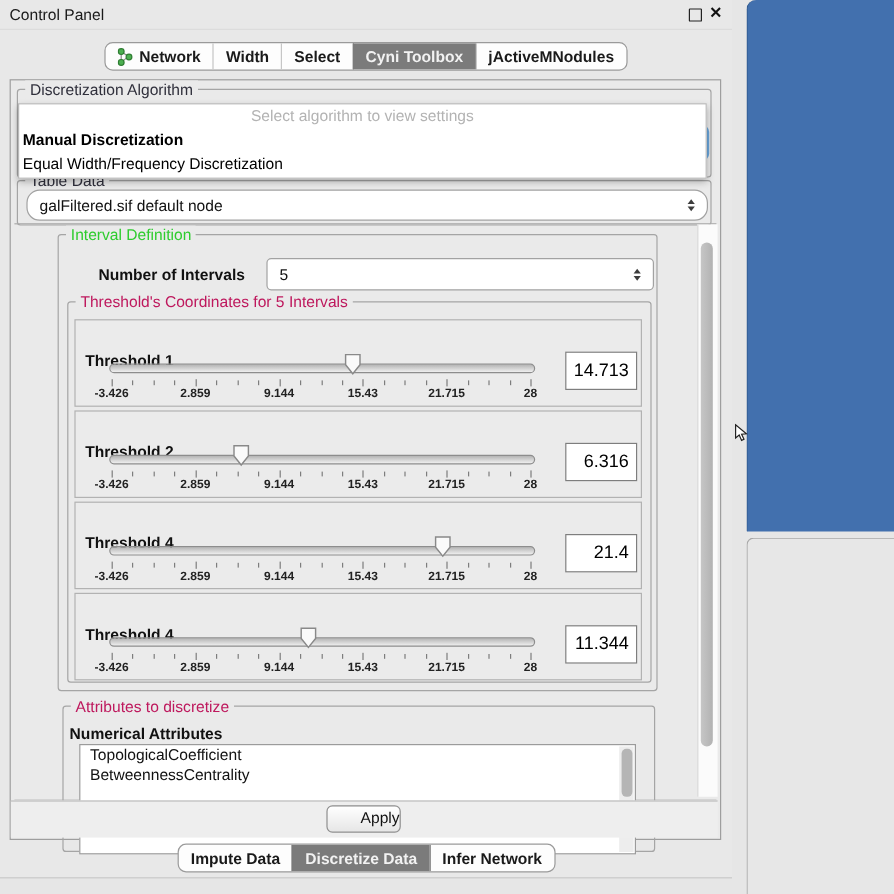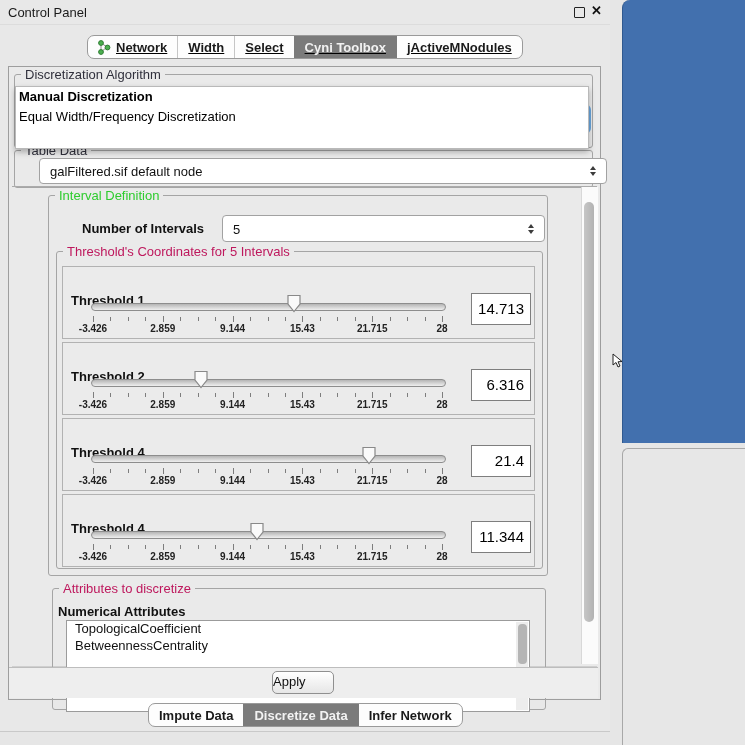--- a/index.html
+++ b/index.html
@@ -14,21 +14,21 @@
   #float-btn{left:574px;top:7px;width:9px;height:9px;border:1.5px solid #222;border-radius:1px;}
   #close-btn{left:591px;top:3px;font-size:13px;font-weight:bold;color:#111;}
 
   
   .pill{display:flex;border:1px solid #9a9a9a;border-radius:7px;background:#fdfdfd;overflow:hidden;height:22px;}
   .tab{display:flex;align-items:center;padding:0 10px;font-size:13px;font-weight:bold;color:#1a1a1a;white-space:nowrap;}
   .tab + .tab{border-left:1px solid #c6c6c6;}
   .tab.sel{background:#7b7b7b;color:#f2f2f2;border-left:1px solid #7b7b7b;}
   .tab.sel + .tab{border-left:1px solid #7b7b7b;}
   .tab svg{margin-right:5px;}
-  #top-tabs{left:87px;top:35px;text-decoration:underline;}
+  #top-tabs{left:87px;top:35px;}
   #bottom-tabs{left:148px;top:703px;}
 
   
   #main-panel{left:8px;top:66px;width:591px;height:632px;border:1px solid #9e9e9e;background:#eaeaea;}
 
   .group{border:1px solid #a5a5a5;border-radius:3px;}
   .group-label{position:absolute;top:-8px;left:6px;background:#eaeaea;padding:0 4px;font-size:13px;line-height:15px;}
   .lbl-dark{color:#30303c;}
   .lbl-green{color:#2ecc2e;}
   .lbl-blue{color:#be185d;}
@@ -40,21 +40,21 @@
   .popup-row.placeholder{color:#b3b3b3;text-align:center;padding-left:0;}
   .popup-row.bold{font-weight:bold;}
 
   #tabledata-group{left:14px;top:150px;width:577px;height:36px;}
   .combo{background:#fff;border:1px solid #a2a2a2;border-radius:4px;font-size:13px;color:#111;}
   .combo .val{position:absolute;left:10px;top:50%;transform:translateY(-50%);white-space:nowrap;}
   .stepper{position:absolute;right:9px;top:50%;width:7px;height:10px;transform:translateY(-50%);}
   .stepper:before,.stepper:after{content:"";position:absolute;left:0;border-left:3.5px solid transparent;border-right:3.5px solid transparent;}
   .stepper:before{top:0;border-bottom:4px solid #3c3c3c;}
   .stepper:after{bottom:0;border-top:4px solid #3c3c3c;}
-  #tabledata-combo{left:39px;top:158px;width:566px;height:24px;}
+  #tabledata-combo{left:22px;top:158px;width:566px;height:24px;border-radius:11px;}
 
   
   #scrollpane{left:12px;top:186px;width:585px;height:479px;border-top:1px solid #ababab;border-bottom:1px solid #cfcfcf;overflow:hidden;}
   #vscroll-track{left:581px;top:187px;width:16px;height:477px;background:#fbfbfb;border-left:1px solid #d8d8d8;}
   #vscroll-thumb{left:584px;top:202px;width:10px;height:420px;background:linear-gradient(90deg,#c6c6c6,#b2b2b2);border-radius:5px;}
 
   #interval-group{left:48px;top:195px;width:498px;height:379px;}
   #noi-label{left:82px;top:221px;font-size:13px;font-weight:bold;color:#111;}
   #noi-combo{left:222px;top:215px;width:321px;height:25px;}
   #thresh-group{left:56px;top:251px;width:485px;height:316px;}
@@ -71,21 +71,21 @@
   .vbox{position:absolute;left:408px;top:26px;width:52px;height:30px;background:#fff;border:1px solid #7e7e7e;font-size:15px;line-height:30px;text-align:right;padding-right:6px;color:#000;}
 
   #attr-group{left:52px;top:588px;width:492px;height:120px;}
   #attr-bold{left:58px;top:604px;font-size:13px;font-weight:bold;color:#111;}
   #attr-listwrap{left:66px;top:620px;width:462px;height:90px;background:#fff;border:1px solid #9b9b9b;}
   .attr-item{height:16.5px;line-height:16.5px;font-size:13px;padding-left:8px;color:#111;white-space:nowrap;}
   #attr-scroll{position:absolute;right:1px;top:1px;width:12px;height:88px;background:#ededed;}
   #attr-scroll-thumb{position:absolute;left:1.5px;top:2px;width:9px;height:40px;background:#b5b5b5;border-radius:4px;}
 
   #apply-bar{left:9px;top:667px;width:589px;height:30px;background:#eeeeee;border-top:1px solid #bdbdbd;}
-  #apply-btn{left:272px;top:671px;width:60px;height:21px;background:linear-gradient(#ffffff,#e6e6e6);border:1px solid #8f8f8f;border-radius:5px;font-size:13px;text-align:left;line-height:20px;color:#111;}
+  #apply-btn{left:272px;top:671px;width:60px;height:21px;background:linear-gradient(#ffffff,#e6e6e6);border:1px solid #8f8f8f;border-radius:5px;font-size:13px;text-align:right;line-height:20px;color:#111;}
 
   
   #net-window{left:622px;top:0;width:123px;height:443px;background:#4270ae;border-left:1px solid #30598f;border-radius:8px 0 0 0;}
 
   
   #table-window{left:622px;top:448px;width:123px;height:297px;background:#e7e7e7;border-top:1px solid #a8a8a8;border-left:1px solid #a8a8a8;border-radius:6px 0 0 0;}
 
   #cursor{left:612px;top:353px;z-index:9;}
 </style>
 </head>
@@ -124,20 +124,21 @@
         </div>
       </nav>
 
     <div class="abs" id="main-panel"></div>
 
     <div class="abs group" id="algo-group">
       <span class="group-label lbl-dark">Discretization Algorithm</span>
     </div>
     <div class="abs" id="algo-combo"></div>
     <div class="abs" id="algo-popup">
+      <div class="popup-row placeholder">Select algorithm to view settings</div>
       <div class="popup-row bold">Manual Discretization</div>
       <div class="popup-row">Equal Width/Frequency Discretization</div>
     </div>
 
     <div class="abs group" id="tabledata-group">
       <span class="group-label lbl-dark">Table Data</span>
     </div>
     <div class="abs combo" id="tabledata-combo">
       <span class="val">galFiltered.sif default node</span>
       <span class="stepper"></span>

